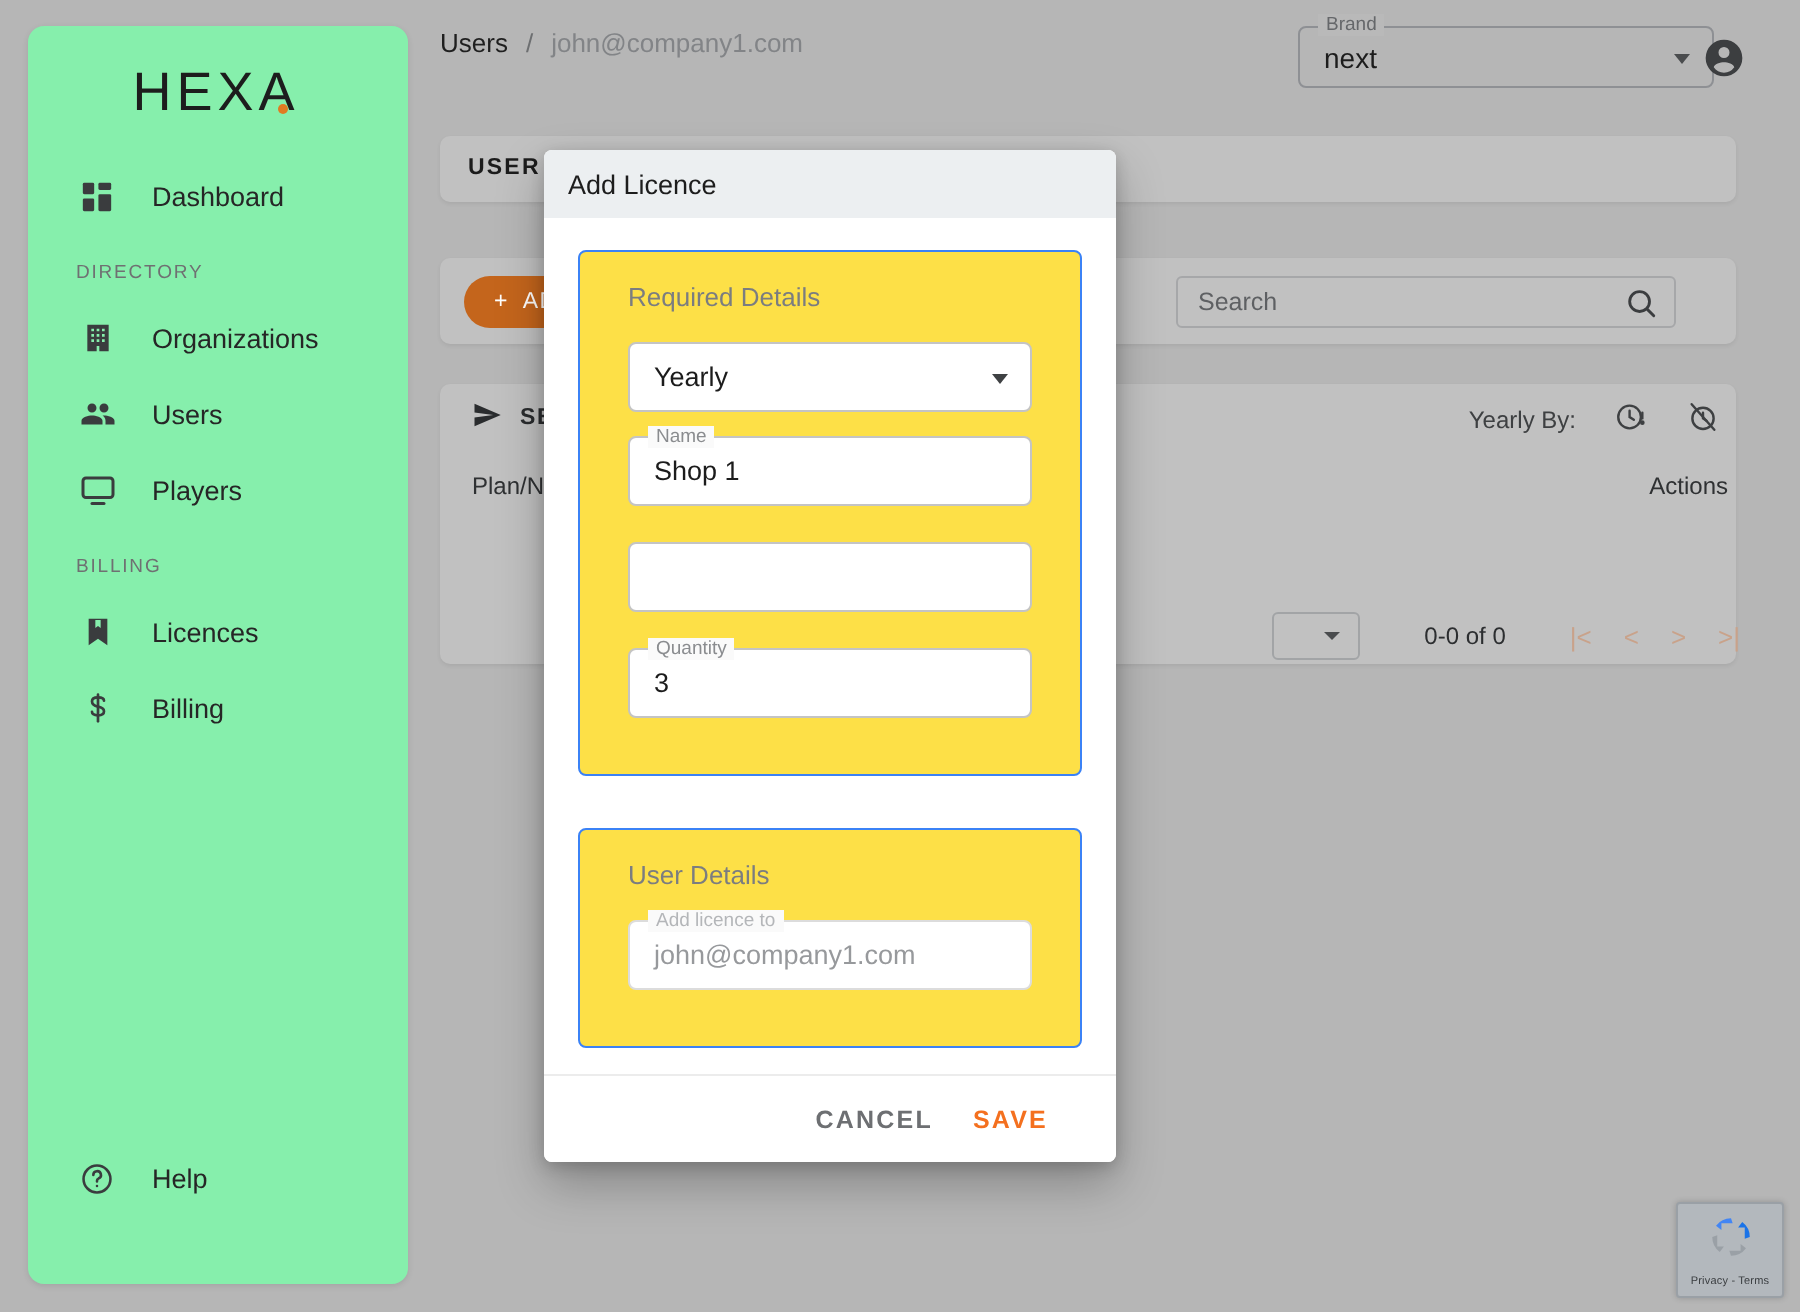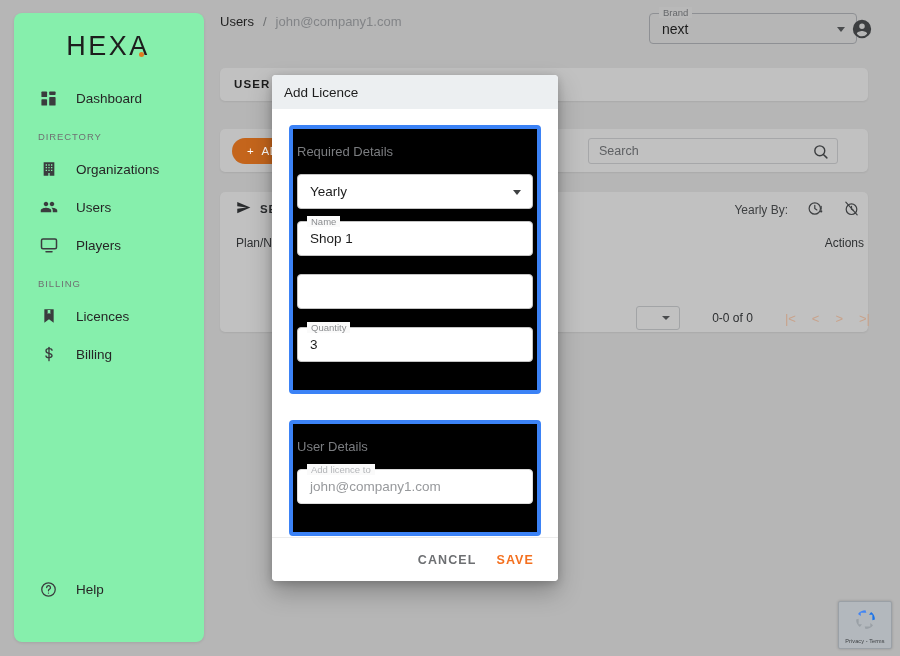--- a/index.html
+++ b/index.html
@@ -152,22 +152,22 @@
     display: flex; flex-direction: column;
     z-index: 10; overflow: hidden;
   }
   .modal-head {
     height: 34px; background: #eceff1; flex: 0 0 34px;
     display: flex; align-items: center; padding-left: 12px;
   }
   .modal-head .t { font-size: 13.5px; color: #1d1d1d; }
   .modal-body { flex: 1 1 auto; padding: 16px 17px 0; overflow: hidden; }
   .card {
-    background: #000000; border: 4px solid #3b82f6; border-radius: 4px;
-    padding: 15px 4px 16px;
+    background: #fde047; border: 1px solid #3b82f6; border-radius: 4px;
+    padding: 15px 24px 16px;
   }
   .card + .card { margin-top: 26px; }
   .card-title { font-size: 13px; color: #7b7d80; margin-bottom: 15px; }
 
   .field {
     position: relative; height: 35px; margin-bottom: 18px;
     border: 1px solid #c4c4c4; border-radius: 4px; background: #fff;
   }
   .field:last-child { margin-bottom: 12px; }
   .field .legend {
@@ -185,21 +185,21 @@
     border-left: 4.5px solid transparent; border-right: 4.5px solid transparent;
     border-top: 5px solid #3f4143;
   }
   .field.disabled { border-color: #dcdcdc; }
   .field.disabled .legend { color: #b4b6b9; }
   .field.disabled .val { color: #97999c; }
 
   .modal-foot {
     flex: 0 0 44px; border-top: 1px solid #ececec;
     display: flex; align-items: center; justify-content: flex-end;
-    gap: 20px; padding-right: 24px; background: #fff;
+    gap: 20px; padding-right: 34px; background: #fff;
   }
   .btn-text {
     background: none; border: none; cursor: pointer;
     font-size: 12.5px; letter-spacing: 1.1px; font-weight: 600;
     font-family: "Liberation Sans", sans-serif;
   }
   .btn-cancel { color: #6d6f72; }
   .btn-save { color: #f4701f; }
 </style>
 </head>

